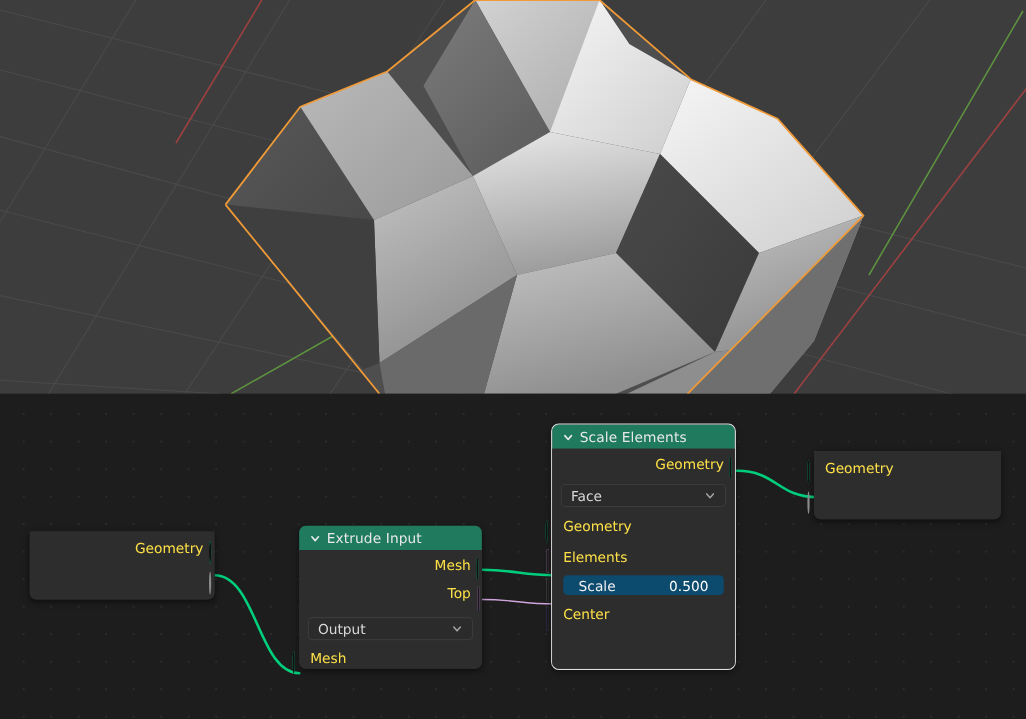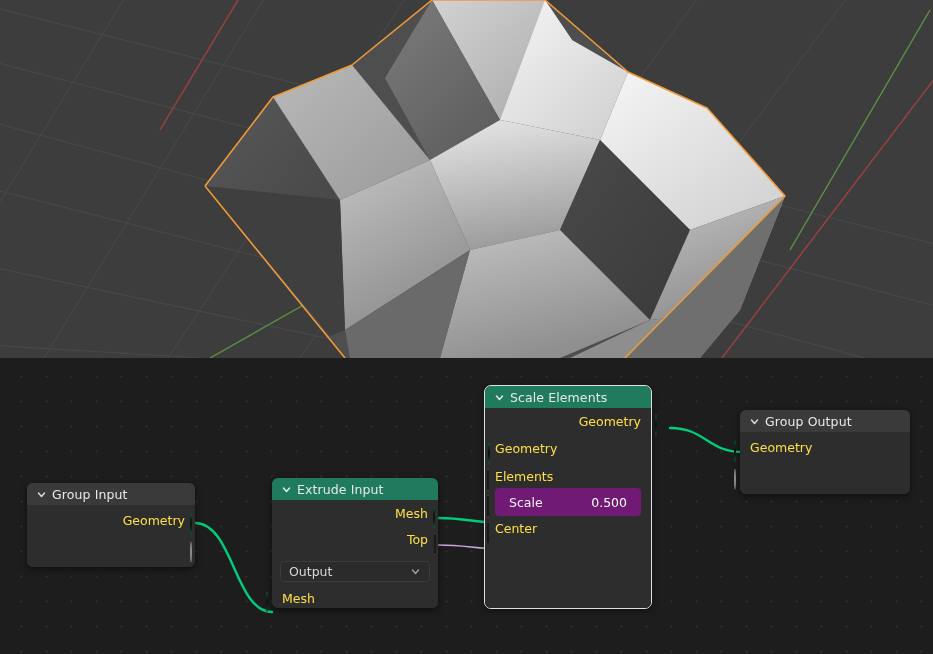--- a/index.html
+++ b/index.html
@@ -169,22 +169,22 @@
     position: relative;
     height: 26px;
     display: flex;
     align-items: center;
     padding-left: 10px;
     padding-right: 10px;
     box-sizing: border-box;
   }
   .slider {
     flex: 1;
-    height: 28px;
-    background: #701a75;
+    height: 18px;
+    background: #0c4a6e;
     border-radius: 4px;
     display: flex;
     align-items: center;
     justify-content: space-between;
     padding: 0 14px;
     box-sizing: border-box;
     font-size: 12.5px;
     color: #ffffff;
     cursor: ew-resize;
   }
@@ -294,28 +294,20 @@
       <path d="M 195,165 C 233,165 235,254 272,254" fill="none" stroke="#00ce7c" stroke-width="2.4" stroke-linecap="round"></path>
 
       <path d="M 438,160 C 468,160 474,165 504,165" fill="none" stroke="#00ce7c" stroke-width="2.4" stroke-linecap="round"></path>
 
       <path d="M 438,187 C 468,187 474,191 504,191" fill="none" stroke="#cfa5db" stroke-width="1.3" stroke-linecap="round"></path>
 
       <path d="M 670,70 C 706,70 707,94 743,94" fill="none" stroke="#00ce7c" stroke-width="2.4" stroke-linecap="round"></path>
     </svg>
 
     <div class="node" style="left:27px; top:125px; width:168px;">
-      <div class="node-header grey">
-        <span class="collapse-icon">
-          <svg width="11" height="11" viewBox="0 0 11 11">
-              <path d="M2.5 4 L5.5 7.5 L8.5 4" fill="none" stroke="#d8d8d8" stroke-width="1.5" stroke-linecap="round" stroke-linejoin="round"></path>
-            </svg>
-        </span>
-        <span>Group Input</span>
-      </div>
       <div class="node-body" style="height:62px;">
         <div class="row out" style="height:30px;">
           <span class="sock-label">Geometry</span>
           <span class="sock right">
             <span class="sock-circle geo"></span>
           </span>
         </div>
         <div class="row out" style="height:26px;">
           <span class="sock right">
             <span class="sock-circle virtual"></span>
@@ -358,36 +350,46 @@
         </div>
         <div class="row in" style="height:26px;">
           <span class="sock left">
             <span class="sock-circle geo"></span>
           </span>
           <span class="sock-label">Mesh</span>
         </div>
       </div>
     </div>
 
-    <div class="node selected" style="left:485px; top:28px; width:166px;text-align:right;">
+    <div class="node selected" style="left:502px; top:28px; width:166px;">
       <div class="node-header geo">
         <span class="collapse-icon">
           <svg width="11" height="11" viewBox="0 0 11 11">
               <path d="M2.5 4 L5.5 7.5 L8.5 4" fill="none" stroke="#e8e8e8" stroke-width="1.5" stroke-linecap="round" stroke-linejoin="round"></path>
             </svg>
         </span>
         <span>Scale Elements</span>
       </div>
       <div class="node-body" style="height:200px;">
         <div class="row out" style="height:26px;">
           <span class="sock-label">Geometry</span>
           <span class="sock right">
             <span class="sock-circle geo"></span>
           </span>
         </div>
+        <div class="widget-wrap" style="padding-top:6px;">
+          <div class="dropdown">
+            <span>Face</span>
+            <span class="chev">
+              <svg width="11" height="11" viewBox="0 0 11 11">
+                  <path d="M2.5 4 L5.5 7.5 L8.5 4" fill="none" stroke="#c8c8c8" stroke-width="1.4" stroke-linecap="round" stroke-linejoin="round"></path>
+                </svg>
+            </span>
+          </div>
+        </div>
         <div class="row in" style="height:29px;">
           <span class="sock left">
             <span class="sock-circle geo"></span>
           </span>
           <span class="sock-label">Geometry</span>
         </div>
         <div class="row in" style="height:26px;">
           <span class="sock left">
             <span class="sock-diamond bool"></span>
           </span>
@@ -405,28 +407,20 @@
         <div class="row in" style="height:27px;">
           <span class="sock left">
             <span class="sock-diamond vector"></span>
           </span>
           <span class="sock-label">Center</span>
         </div>
       </div>
     </div>
 
     <div class="node" style="left:740px; top:52px; width:170px;">
-      <div class="node-header grey">
-        <span class="collapse-icon">
-          <svg width="11" height="11" viewBox="0 0 11 11">
-              <path d="M2.5 4 L5.5 7.5 L8.5 4" fill="none" stroke="#d8d8d8" stroke-width="1.5" stroke-linecap="round" stroke-linejoin="round"></path>
-            </svg>
-        </span>
-        <span>Group Output</span>
-      </div>
       <div class="node-body" style="height:62px;">
         <div class="row in" style="height:30px;">
           <span class="sock left">
             <span class="sock-circle geo"></span>
           </span>
           <span class="sock-label">Geometry</span>
         </div>
         <div class="row in" style="height:26px;">
           <span class="sock left">
             <span class="sock-circle virtual"></span>

